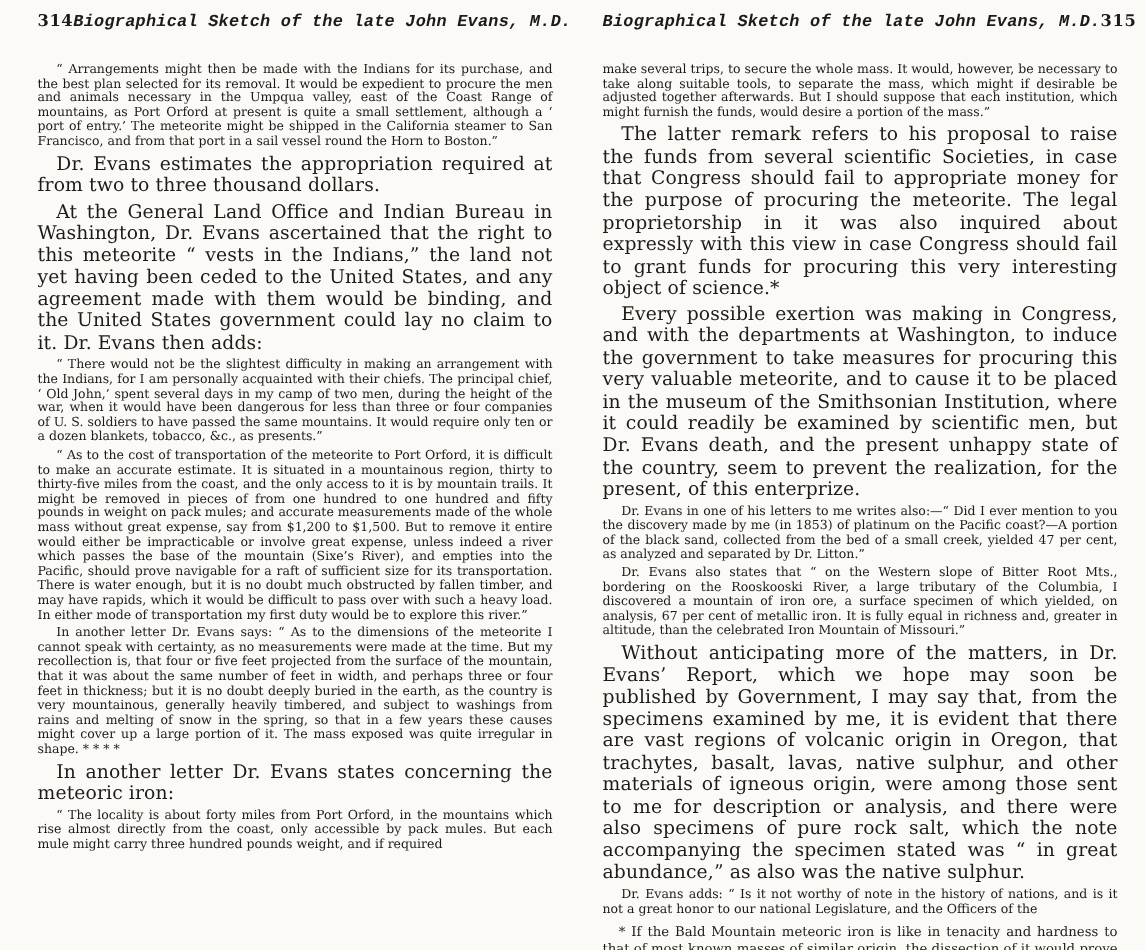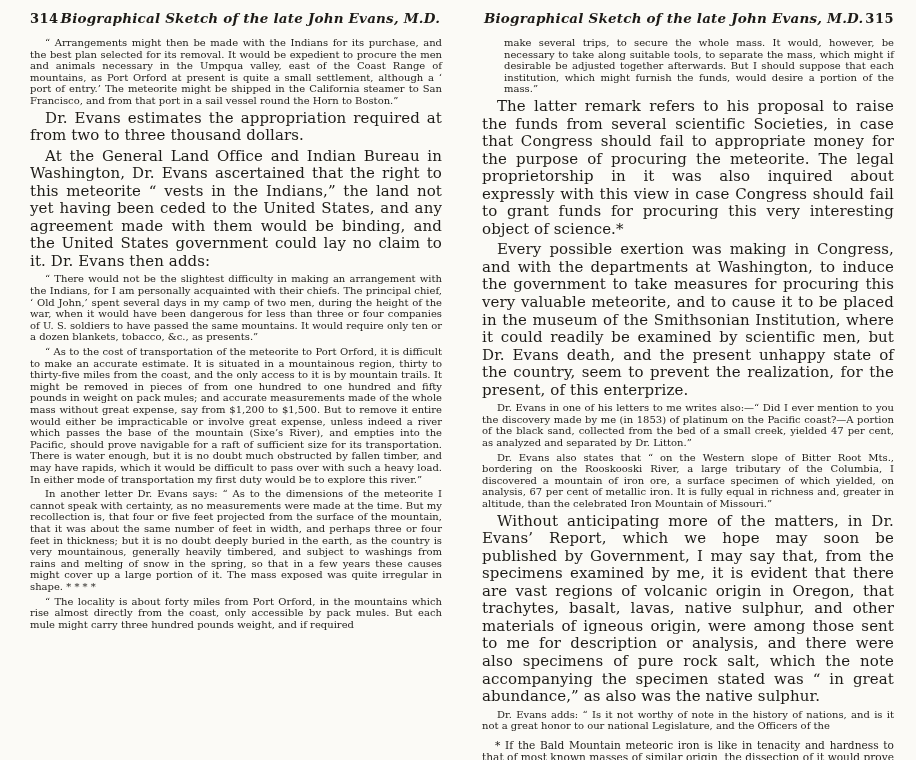--- a/index.html
+++ b/index.html
@@ -19,55 +19,55 @@
     position: absolute;
     top: 10px;
   }
   .page-left  { left: 30px;  width: 412px; }
   .page-right { left: 482px; width: 412px; }
 
   .pagehead {
     display: flex;
     align-items: baseline;
     font-size: 13.5px;
-    margin-bottom: 11px;
+    margin-bottom: 24px;
     white-space: nowrap;
   }
   .pagehead .pagenum {
     font-style: normal;
     font-weight: bold;
     font-size: 13px;
     letter-spacing: 0.5px;
   }
   .pagehead .runhead {
     flex: 1;
     text-align: center;
     font-style: italic;
     font-weight: bold;
     font-size: 13.5px;
     letter-spacing: 0.2px;
+    font-family: Liberation Mono, monospace;
   }
 
   .pagebody p {
     margin: 2px 0 3px 0;
     text-align: justify;
     text-indent: 15px;
   }
   .pagebody p.body {
     font-size: 15px;
     line-height: 1.17;
     letter-spacing: 0.1px;
   }
   .pagebody p.quote {
     font-size: 10px;
     line-height: 1.16;
   }
   .pagebody p.noindent {
     text-indent: 0;
-    margin-left: 22px;
   }
 
   .footnote {
     margin-top: 7px;
     font-size: 10.6px;
     line-height: 1.16;
     text-align: justify;
     text-indent: 13px;
   }
 </style>
@@ -79,20 +79,21 @@
     <span class="pagenum">314</span>
     <span class="runhead">Biographical Sketch of the late John Evans, M.D.</span>
   </div>
   <div class="pagebody">
       <p class="quote">“ Arrangements might then be made with the Indians for its purchase, and the best plan selected for its removal.  It would be expedient to procure the men and animals necessary in the Umpqua valley, east of the Coast Range of mountains, as Port Orford at present is quite a small settlement, although a ‘ port of entry.’  The meteorite might be shipped in the California steamer to San Francisco, and from that port in a sail vessel round the Horn to Boston.”</p>
       <p class="body">Dr. Evans estimates the appropriation required at from two to three thousand dollars.</p>
       <p class="body">At the General Land Office and Indian Bureau in Washington, Dr. Evans ascertained that the right to this meteorite “ vests in the Indians,” the land not yet having been ceded to the United States, and any agreement made with them would be binding, and the United States government could lay no claim to it. Dr. Evans then adds:</p>
       <p class="quote">“ There would not be the slightest difficulty in making an arrangement with the Indians, for I am personally acquainted with their chiefs.  The principal chief, ‘ Old John,’ spent several days in my camp of two men, during the height of the war, when it would have been dangerous for less than three or four companies of U. S. soldiers to have passed the same mountains.  It would require only ten or a dozen blankets, tobacco, &amp;c., as presents.”</p>
       <p class="quote">“ As to the cost of transportation of the meteorite to Port Orford, it is difficult to make an accurate estimate.  It is situated in a mountainous region, thirty to thirty-five miles from the coast, and the only access to it is by mountain trails.  It might be removed in pieces of from one hundred to one hundred and fifty pounds in weight on pack mules; and accurate measurements made of the whole mass without great expense, say from $1,200 to $1,500.  But to remove it entire would either be impracticable or involve great expense, unless indeed a river which passes the base of the mountain (Sixe’s River), and empties into the Pacific, should prove navigable for a raft of sufficient size for its transportation. There is water enough, but it is no doubt much obstructed by fallen timber, and may have rapids, which it would be difficult to pass over with such a heavy load.  In either mode of transportation my first duty would be to explore this river.”</p>
       <p class="quote">In another letter Dr. Evans says: “ As to the dimensions of the meteorite I cannot speak with certainty, as no measurements were made at the time.  But my recollection is, that four or five feet projected from the surface of the mountain, that it was about the same number of feet in width, and perhaps three or four feet in thickness; but it is no doubt deeply buried in the earth, as the country is very mountainous, generally heavily timbered, and subject to washings from rains and melting of snow in the spring, so that in a few years these causes might cover up a large portion of it.  The mass exposed was quite irregular in shape. * * * *</p>
+      <p class="body">In another letter Dr. Evans states concerning the meteoric iron:</p>
       <p class="quote">“ The locality is about forty miles from Port Orford, in the mountains which rise almost directly from the coast, only accessible by pack mules. But each mule might carry three hundred pounds weight, and if required</p>
     </div>
 </div>
 
 <div class="page page-right">
   <div class="pagehead">
     <span class="runhead">Biographical Sketch of the late John Evans, M.D.</span>
     <span class="pagenum">315</span>
   </div>
   <div class="pagebody">

